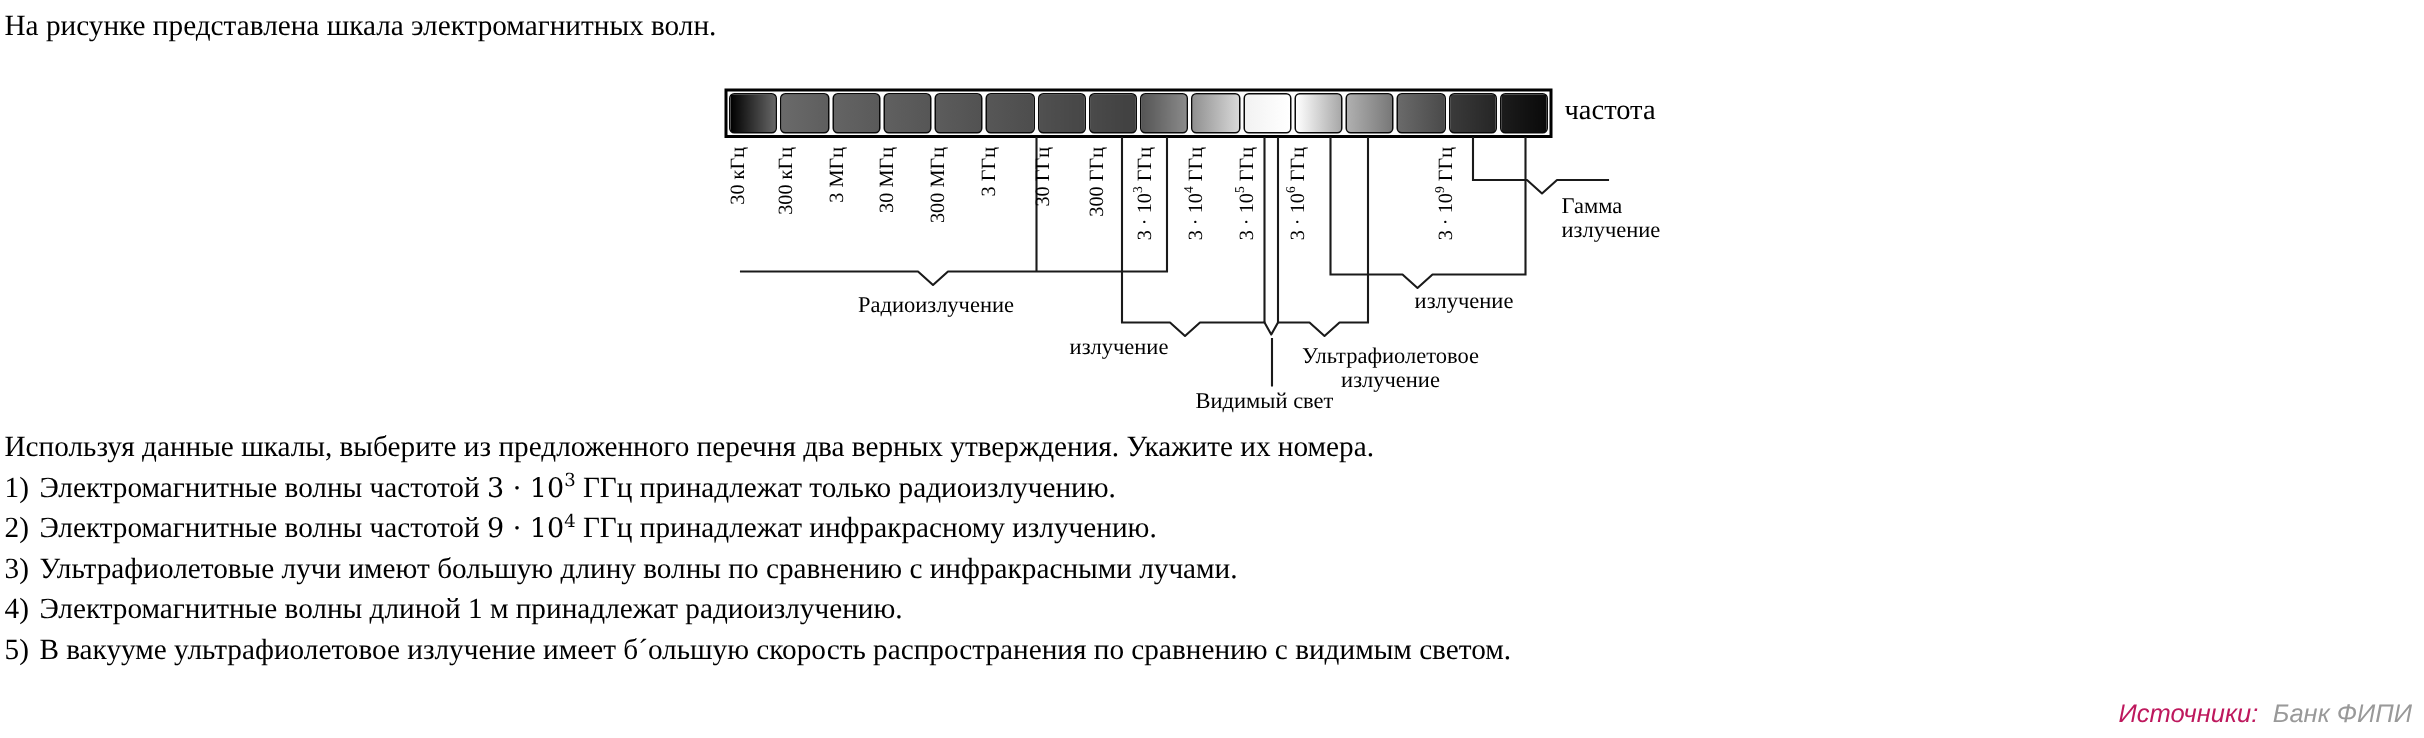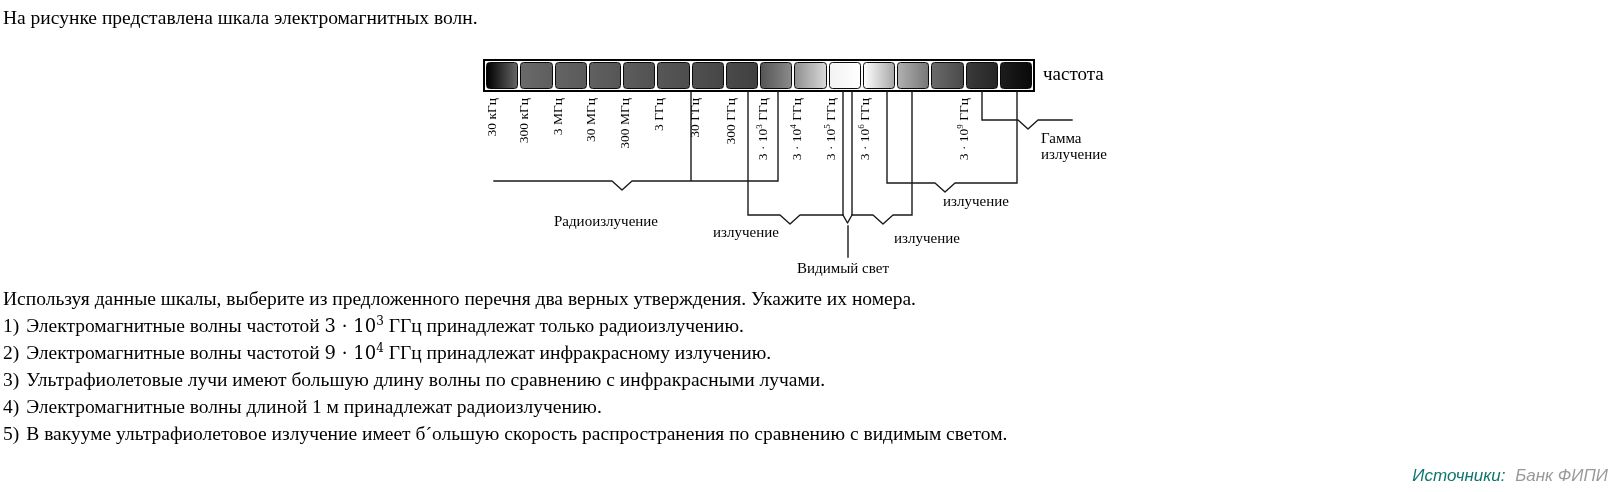--- a/index.html
+++ b/index.html
@@ -57,21 +57,21 @@
     position: absolute; left: 1043px; top: 13px;
     font-size: 19px;
   }
   
   .source {
     position: absolute; right: 8px; top: 466px;
     font-family: "Liberation Sans", sans-serif;
     font-style: italic; font-size: 17px;
     white-space: nowrap;
   }
-  .source .prefix { color: #0f766e; }
+  .source .prefix { color: #be185d; }
   .source .link { color: #999999; margin-left: 5px; margin-top: 20px; }
 </style>
 </head>
 <body>
 
 <div>
 
   <div class="text-line" style="top:6px">На рисунке представлена шкала электромагнитных волн.</div>
 
   <div class="diagram">
@@ -120,30 +120,31 @@
         <div class="tick" style="left: 651px;">3 ГГц</div>
         <div class="tick" style="left: 687px;">30 ГГц</div>
         <div class="tick" style="left: 723px;">300 ГГц</div>
         <div class="tick" style="left: 755px;">3 · 10<sup>3</sup> ГГц</div>
         <div class="tick" style="left: 789px;">3 · 10<sup>4</sup> ГГц</div>
         <div class="tick" style="left: 823px;">3 · 10<sup>5</sup> ГГц</div>
         <div class="tick" style="left: 857px;">3 · 10<sup>6</sup> ГГц</div>
         <div class="tick" style="left: 956px;">3 · 10<sup>9</sup> ГГц</div>
       </div>
     <div>
-        <div class="band" style="top: 147px; left: 456px; width: 300px; margin-top: 17px;">
+        <div class="band" style="top: 147px; left: 474px; width: 300px;">
           <div>Радиоизлучение</div>
         </div>
         <div class="band" style="top: 175px; left: 596px; width: 300px;">
           <div>излучение</div>
         </div>
         <div class="band" style="top: 211px; left: 693px; width: 300px;">
           <div>Видимый свет</div>
         </div>
         <div class="band" style="top: 181px; left: 777px; width: 300px;">
+          <div>Ультрафиолетовое</div>
           <div>излучение</div>
         </div>
         <div class="band" style="top: 144px; left: 826px; width: 300px;">
           <div>излучение</div>
         </div>
         <div class="band" style="top: 81px; left: 1041px; text-align: left;">
           <div>Гамма</div>
           <div>излучение</div>
         </div>
       </div>

